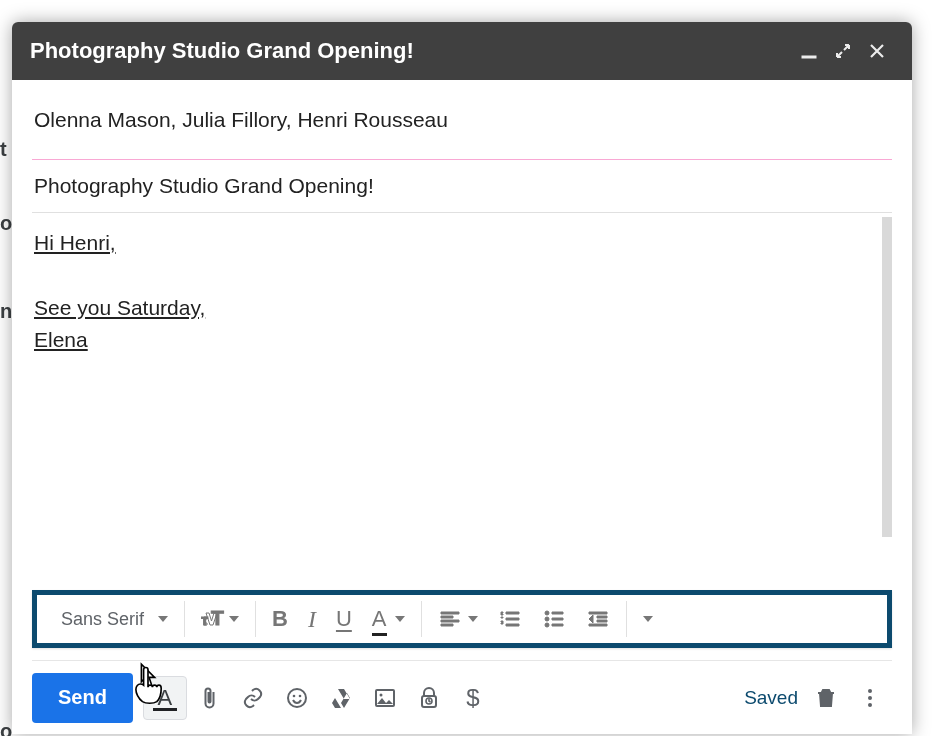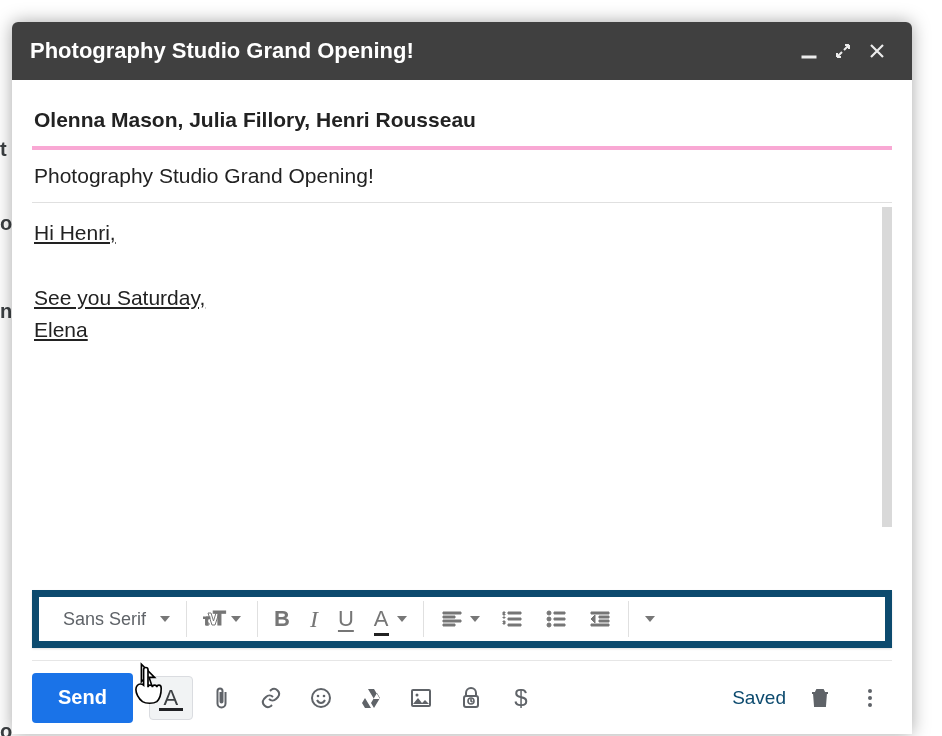--- a/index.html
+++ b/index.html
@@ -43,23 +43,22 @@
 
     .body-area {
       flex: 1;
       padding: 18px 20px 0 20px;
       display: flex;
       flex-direction: column;
     }
     .field-row {
       font-size: 21px;
       color: #222;
-      padding: 10px 2px 14px 2px;
-      border-bottom: 4px solid #f9a8d4;
-      font-weight: bold;
+      padding: 10px 2px 27px 2px;
+      border-bottom: 1px solid #f9a8d4;
     }
     .subject-row {
       font-size: 21px;
       color: #222;
       padding: 14px 2px 14px 2px;
       border-bottom: 1px solid #e0e0e0;
     }
     .message-area {
       flex: 1;
       padding: 14px 4px 4px 2px;
@@ -76,21 +75,21 @@
       width: 10px; height: 320px;
       background: #d9d9d9;
     }
     .para { margin-bottom: 32px; }
     .sig-line { margin-bottom: 0; }
 
     .format-toolbar {
       margin: 8px 20px 12px 20px;
       height: 58px;
       background: #fff;
-      border: 7px solid #0c4a6e;
+      border: 5px solid #0c4a6e;
       box-shadow: 0 1px 2px rgba(0,0,0,0.12);
       display: flex;
       align-items: center;
       padding: 0 10px;
     }
     .ft-btn {
       height: 44px;
       display: flex; align-items: center; justify-content: center;
       padding: 0 10px;
       color: #777;
@@ -112,21 +111,20 @@
     .ft-italic{font-style:italic;font-family:'Times New Roman',serif;font-size:24px;color:#767676;}
     .ft-underline{text-decoration:underline;font-size:22px;color:#767676;text-underline-offset:4px;}
     .ft-A{position:relative;font-size:22px;color:#767676;}
     .ft-A .underline-bar{position:absolute;left:0;right:0;bottom:-4px;height:3px;background:#222;}
 
     .action-bar {
       height: 74px;
       border-top: 1px solid #e6e6e6;
       margin: 0 20px;
       display:flex;align-items:center;
-      gap: 6px;
     }
     .send-btn {
       background:#1a73e8;color:#fff;
       border:none;border-radius:4px;
       height:50px;padding:0 26px;
       font-size:20px;font-weight:600;
       cursor:pointer;
     }
     .ab-icon {
       width:44px;height:44px;display:flex;align-items:center;justify-content:center;

